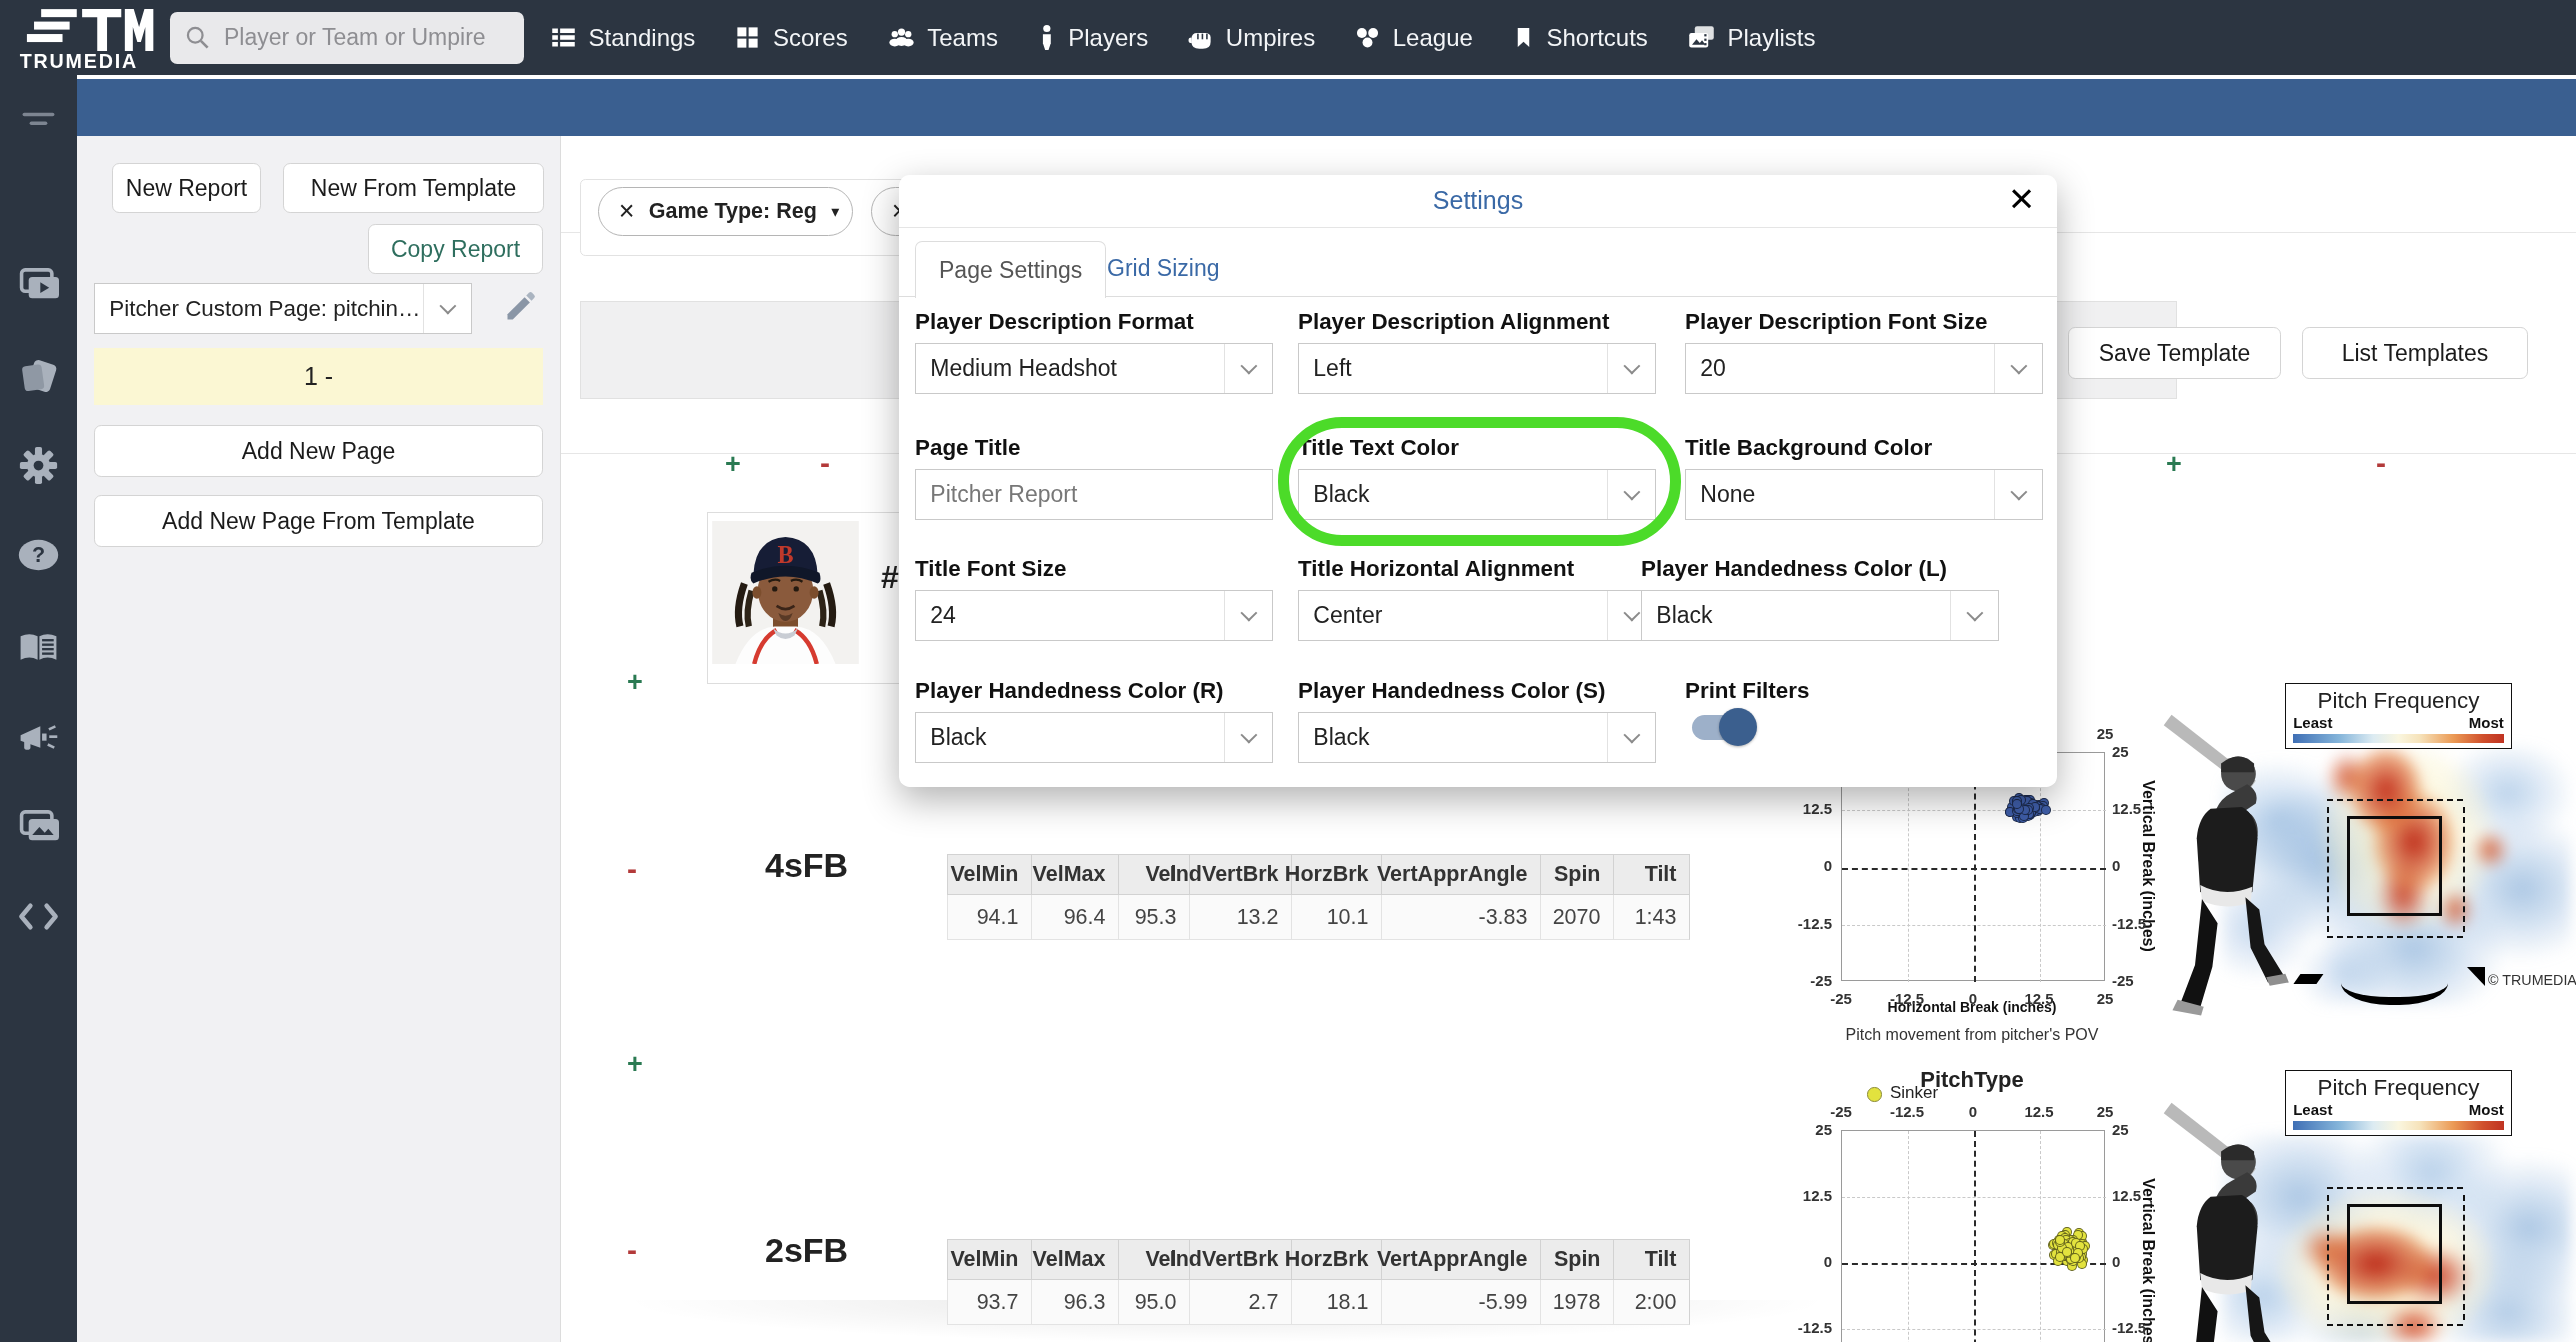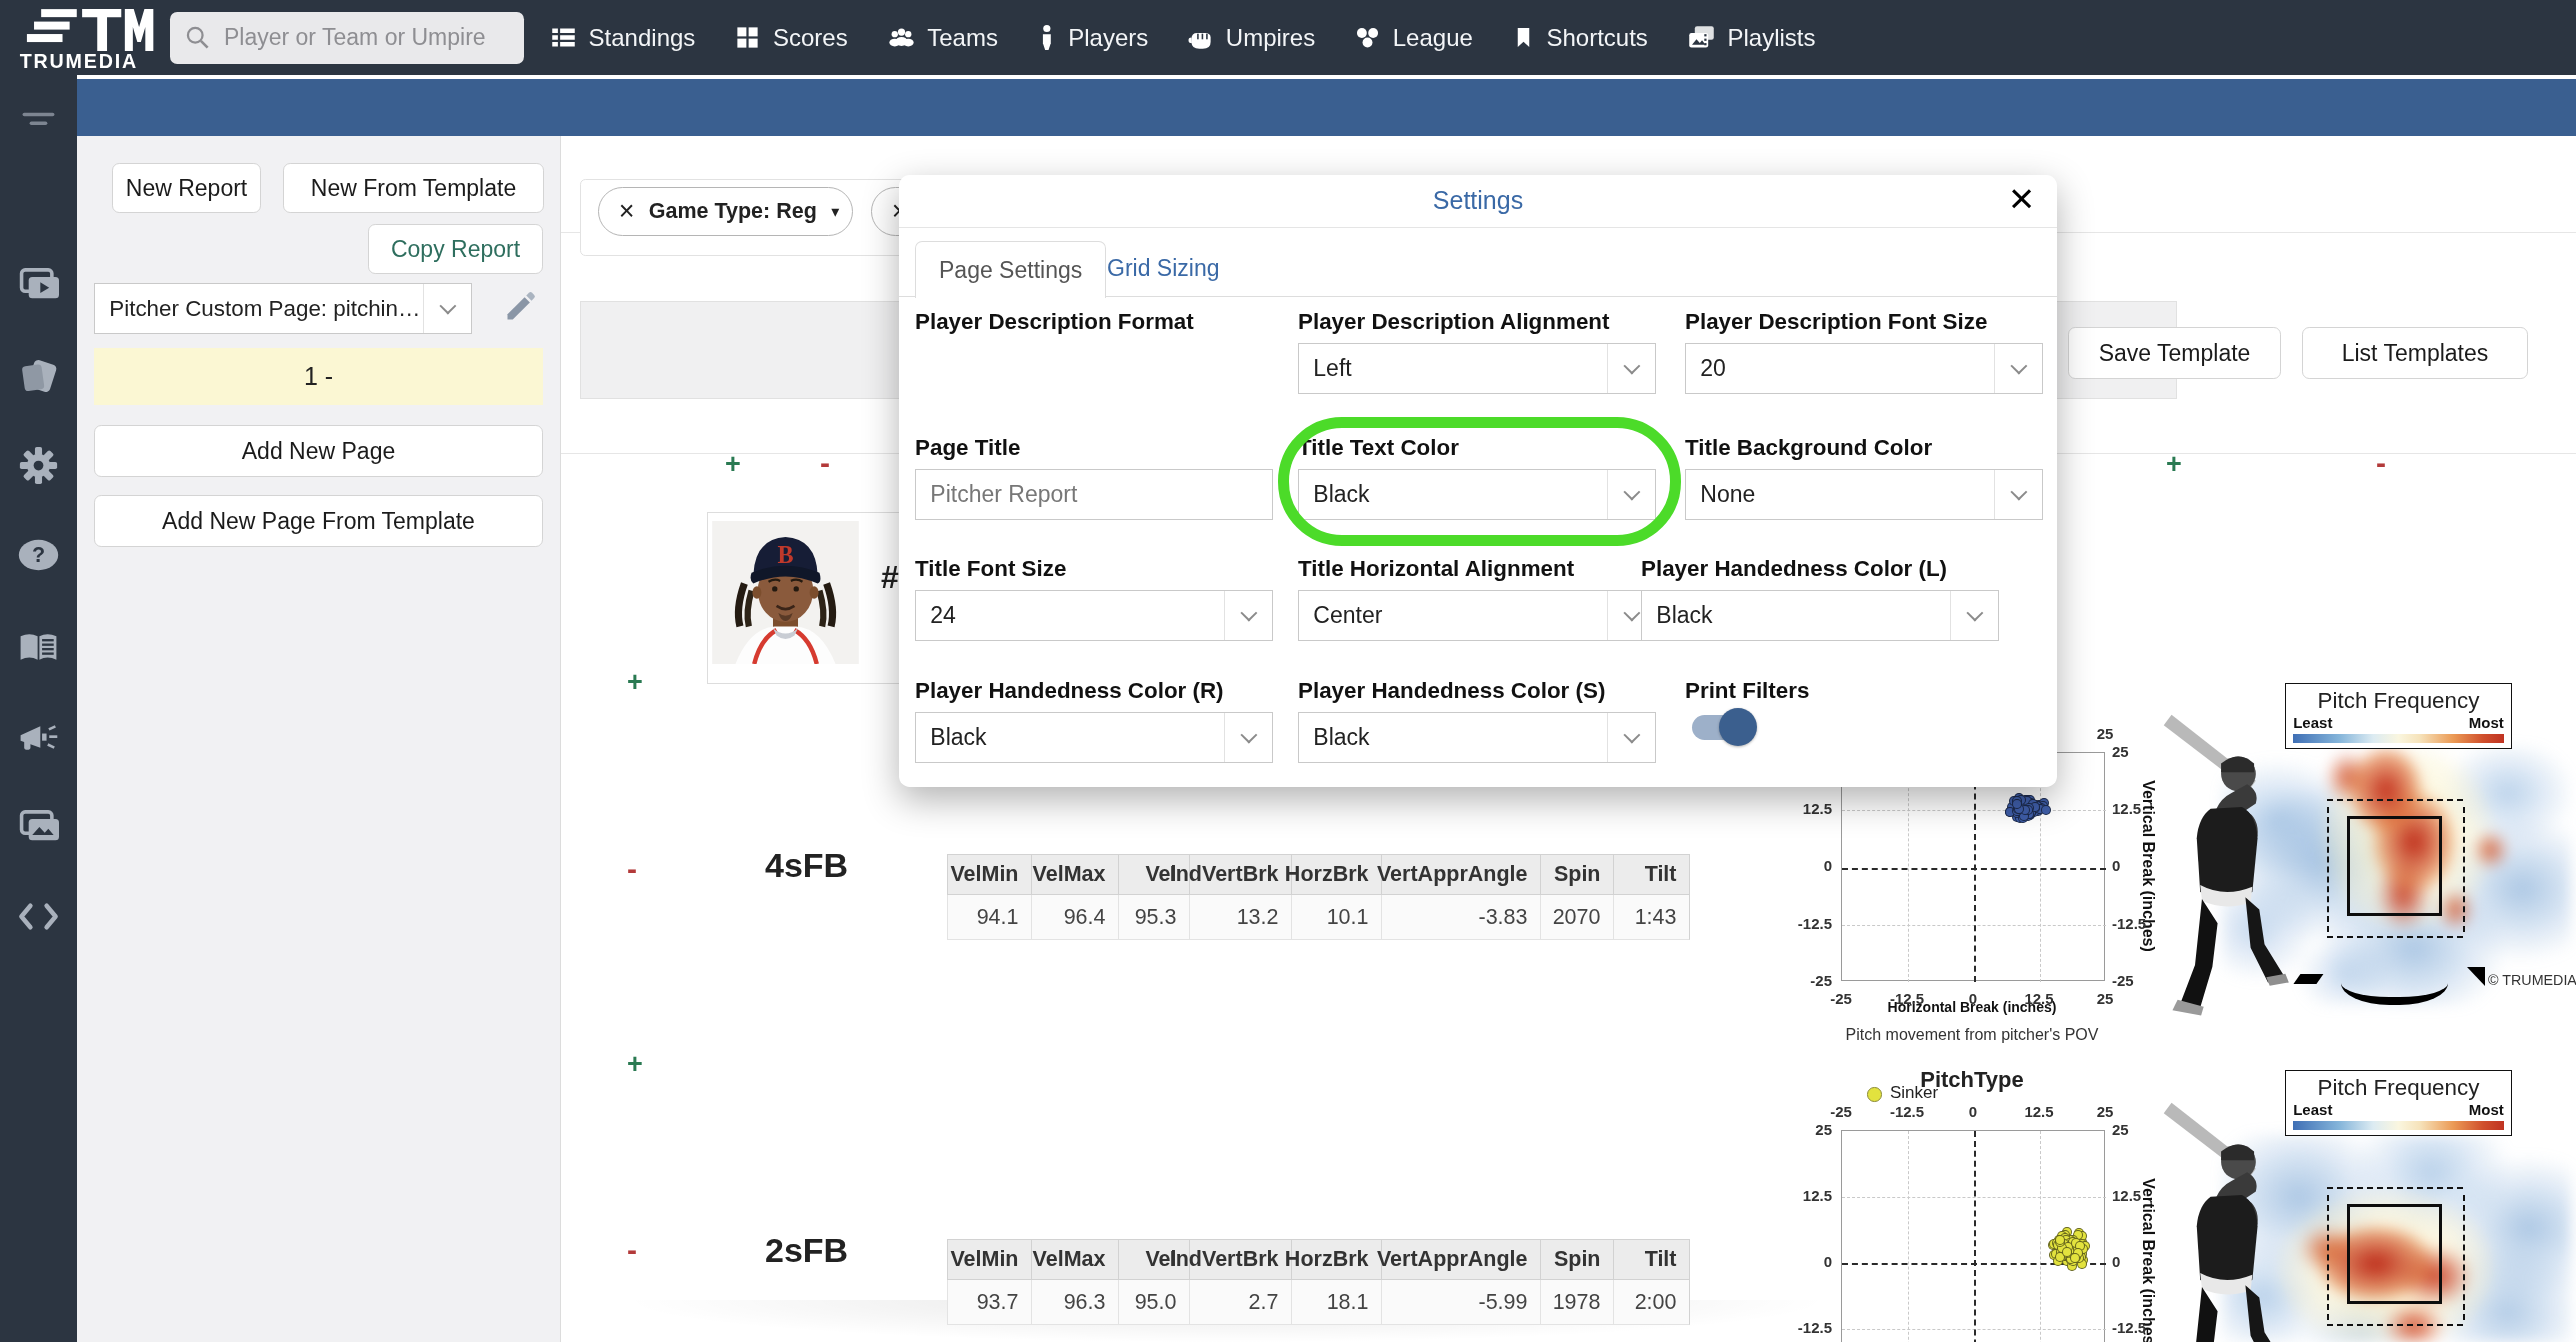--- a/index.html
+++ b/index.html
@@ -858,20 +858,26 @@
   <div id="modal" class="abs">
     <div id="modal-title">Settings</div>
     <div id="modal-close">×</div>
     <div id="modal-divider"></div>
     <div id="tabline"></div>
     <div class="tab-active">Page Settings</div>
     <div class="tab-link">Grid Sizing</div>
 
     <div class="fgroup" style="left:16px;top:134px;">
       <div class="flabel">Player Description Format</div>
+      <div class="mselect">
+        <span class="fval">Medium Headshot</span>
+        <span class="chevbox">
+            <i class="chev"></i>
+          </span>
+      </div>
     </div>
     <div class="fgroup" style="left:399px;top:134px;">
       <div class="flabel">Player Description Alignment</div>
       <div class="mselect">
         <span class="fval">Left</span>
         <span class="chevbox">
             <i class="chev"></i>
           </span>
       </div>
     </div>

